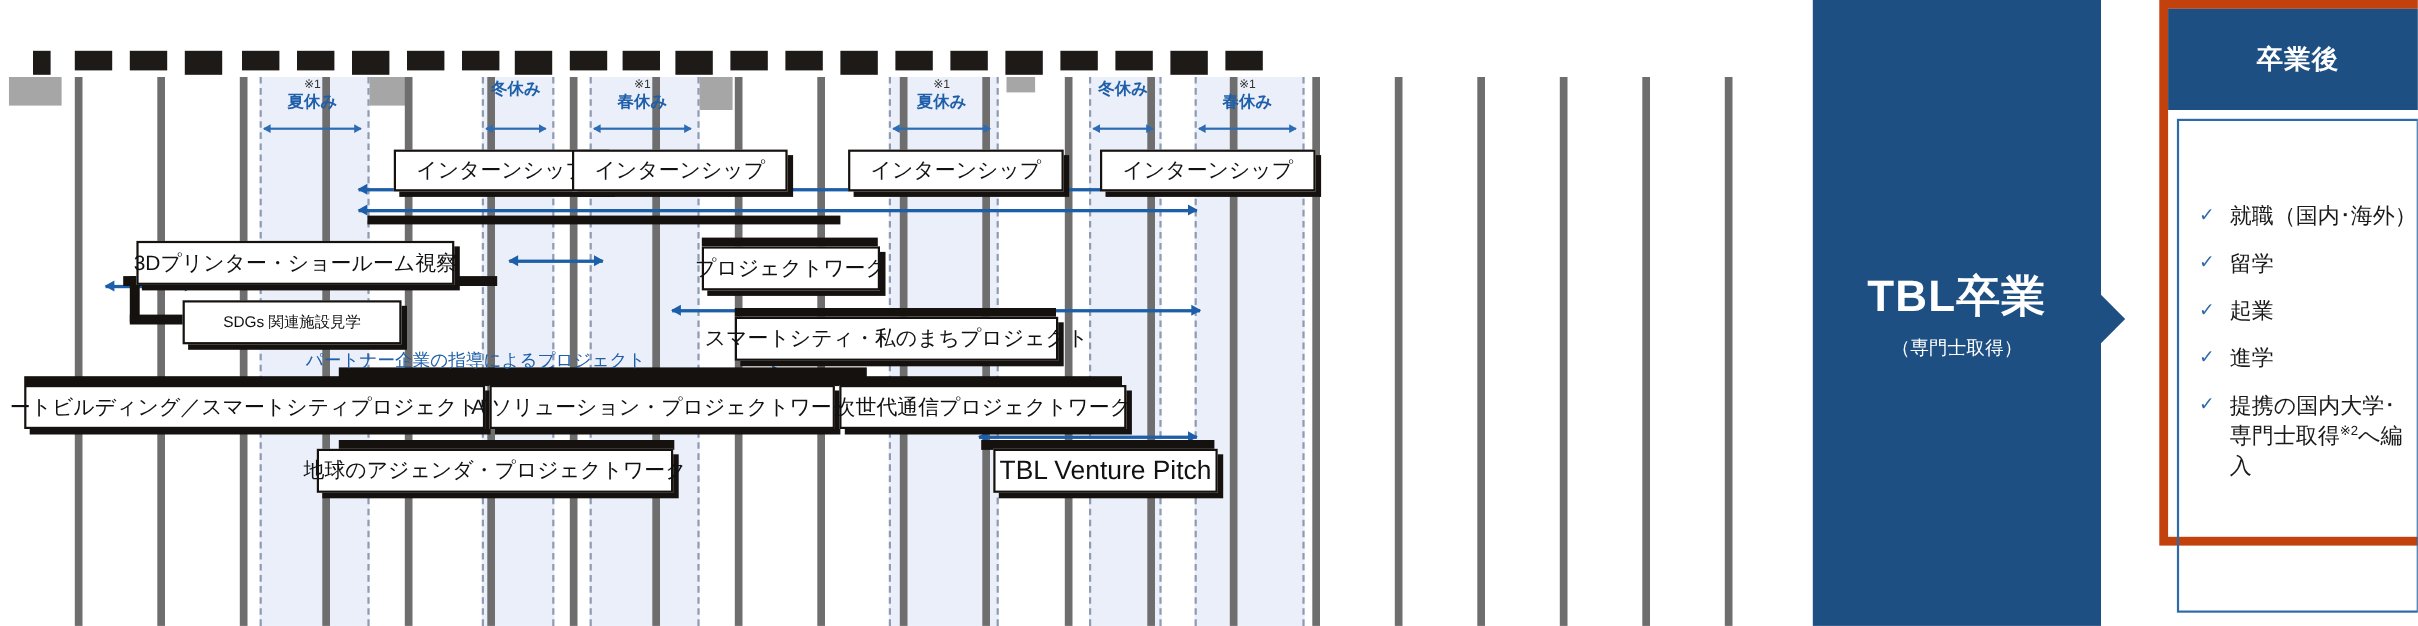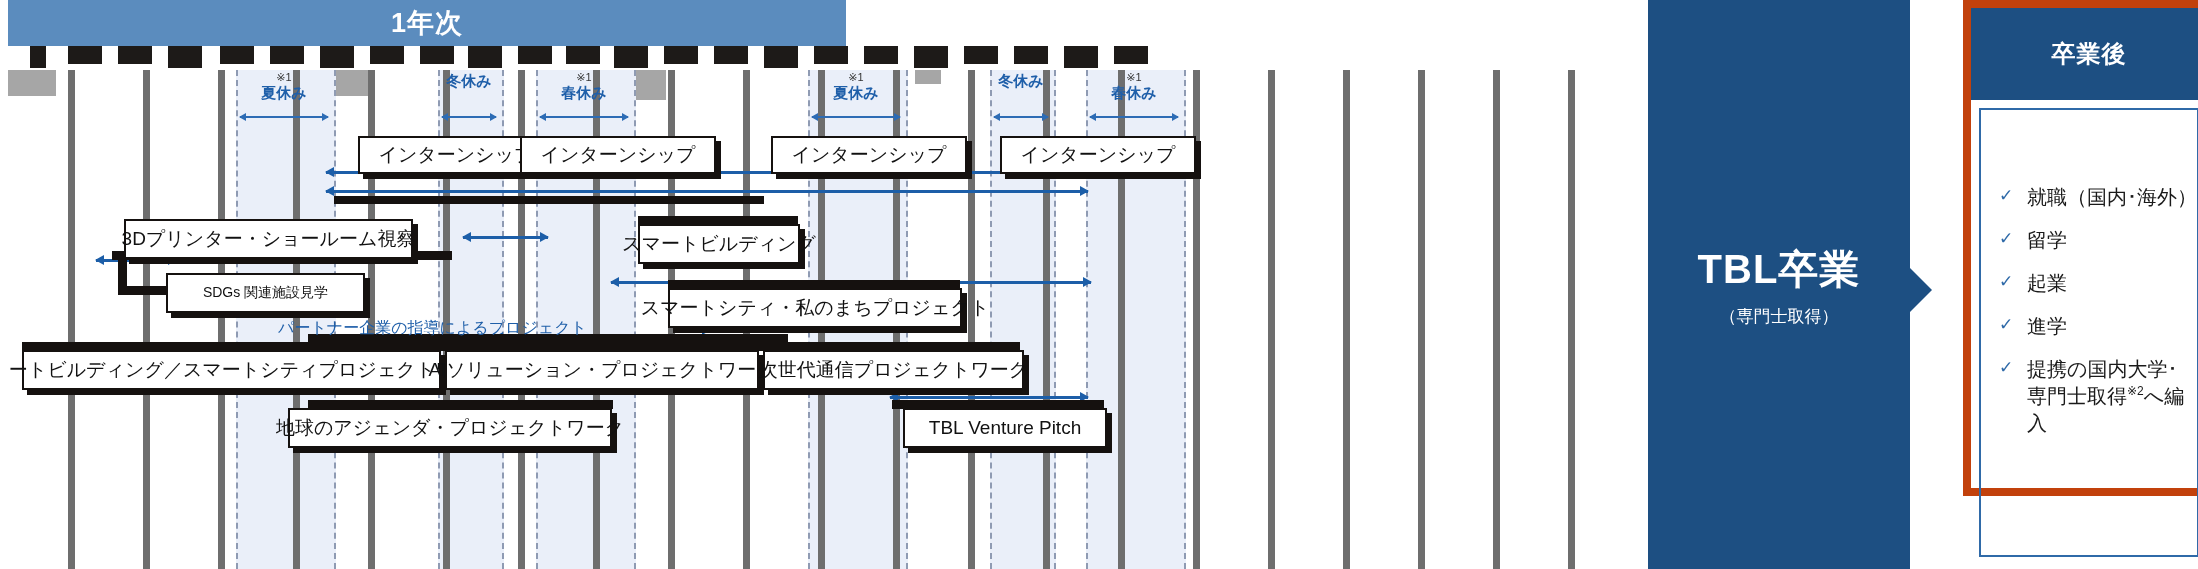--- a/index.html
+++ b/index.html
@@ -77,23 +77,20 @@
          position:relative;padding-left:28px;}
   #after li .ck{position:absolute;left:0;top:1px;color:#2f6aa8;font-size:17px;font-weight:bold;}
   #after li .sup{font-size:12px;vertical-align:super;}
   #after ul{margin:0;padding:0;}
 </style>
 </head>
 <body>
 
 <div id="root">
 
-  <div class="yearbar y1">
-    <span>1年次</span>
-  </div>
 
   <div id="timeline">
 
     <div id="mticks">
         <div class="mtick" style="left: 22px; width: 16px; height: 22px;"></div>
         <div class="mtick" style="left: 60px; width: 34px; height: 18px;"></div>
         <div class="mtick" style="left: 110px; width: 34px; height: 18px;"></div>
         <div class="mtick" style="left: 160px; width: 34px; height: 22px;"></div>
         <div class="mtick" style="left: 212px; width: 34px; height: 18px;"></div>
         <div class="mtick" style="left: 262px; width: 34px; height: 18px;"></div>
@@ -206,38 +203,38 @@
       </div>
 
     <div id="acts">
         <div class="lbox" style="left: 116px; width: 285px; top: 173px; height: 36px; font-size: 19px;">
           <span>3Dプリンター・ショールーム視察</span>
         </div>
         <div class="lbox" style="left: 158px; width: 195px; top: 227px; height: 36px; font-size: 14px;">
           <span>SDGs 関連施設見学</span>
         </div>
         <div class="lbox" style="left: 630px; width: 158px; top: 178px; height: 36px; font-size: 19px;">
-          <span>スマートビルディング</span>
+          <span>プロジェクトワーク</span>
         </div>
         <div class="lbox" style="left: 660px; width: 290px; top: 242px; height: 36px; font-size: 19px;">
           <span>スマートシティ・私のまちプロジェクト</span>
         </div>
         <div class="lbox" style="left: 14px; width: 415px; top: 304px; height: 36px; font-size: 19px;">
           <span>スマートビルディング／スマートシティプロジェクトワーク</span>
         </div>
         <div class="lbox" style="left: 437px; width: 310px; top: 304px; height: 36px; font-size: 19px;">
           <span>AIソリューション・プロジェクトワーク</span>
         </div>
         <div class="lbox" style="left: 755px; width: 257px; top: 304px; height: 36px; font-size: 19px;">
           <span>次世代通信プロジェクトワーク</span>
         </div>
         <div class="lbox" style="left: 280px; width: 320px; top: 362px; height: 36px; font-size: 19px;">
           <span>地球のアジェンダ・プロジェクトワーク</span>
         </div>
-        <div class="lbox" style="left: 895px; width: 200px; top: 362px; height: 36px; font-size: 19px;">
+        <div class="lbox" style="left: 895px; width: 200px; top: 362px; height: 36px; font-size: 24px;">
           <span>TBL Venture Pitch</span>
         </div>
       </div>
   </div>
 
   <div id="grad">
     <div class="g1">TBL卒業</div>
     <div class="g2">（専門士取得）</div>
   </div>
   <div id="gradarrow"></div>

